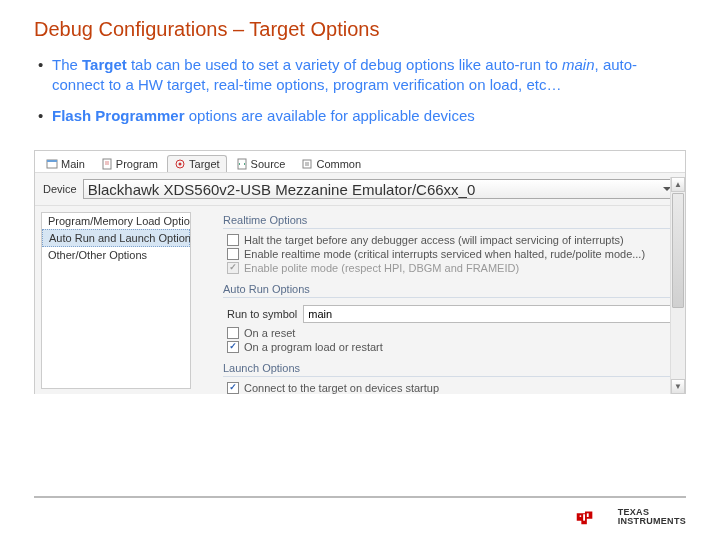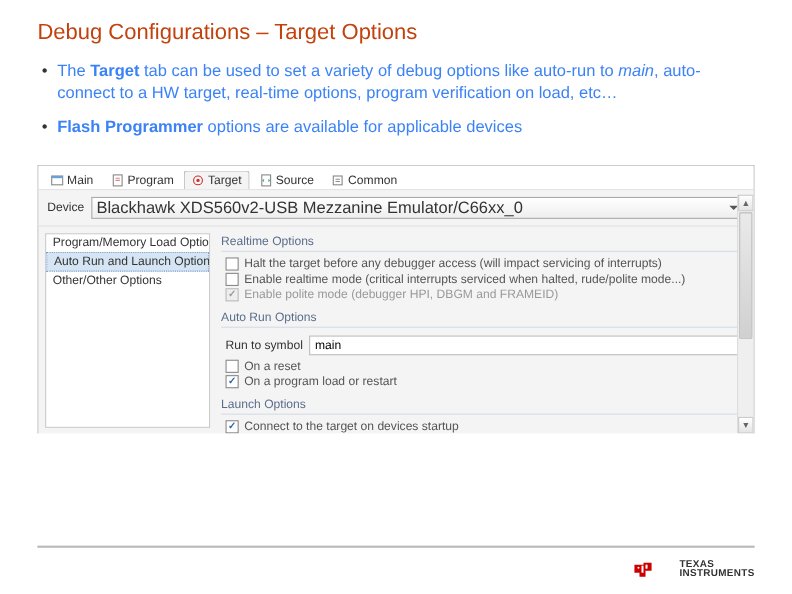--- a/index.html
+++ b/index.html
@@ -126,20 +126,21 @@
     background: #d6e5f3;
     border: 1px dotted #7da2ce;
   }
   .options-panel {
     flex: 1;
     padding: 6px 10px 0 10px;
     overflow: hidden;
   }
   .opt-group {
     margin-bottom: 6px;
+    margin-left: 22px;
   }
   .opt-group-title {
     color: #5a6e8c;
     font-size: 11px;
     padding: 2px 0;
     border-bottom: 1px solid #d4dce6;
     margin-bottom: 4px;
   }
   .opt-row {
     display: flex;
@@ -313,21 +314,21 @@
         <div class="opt-row">
           <span class="chk"></span>
           <span>Halt the target before any debugger access (will impact servicing of interrupts)</span>
         </div>
         <div class="opt-row">
           <span class="chk"></span>
           <span>Enable realtime mode (critical interrupts serviced when halted, rude/polite mode...)</span>
         </div>
         <div class="opt-row disabled">
           <span class="chk disabled checked"></span>
-          <span>Enable polite mode (debugger HPI, DBGM and FRAMEID)</span>
+          <span>Enable polite mode (respect HPI, DBGM and FRAMEID)</span>
         </div>
       </div>
 
       <div class="opt-group">
         <div class="opt-group-title">Auto Run Options</div>
         <div class="symbol-row">
           <span>Run to symbol</span>
           <input class="symbol-input" value="main" style="">
         </div>
         <div class="opt-row">

